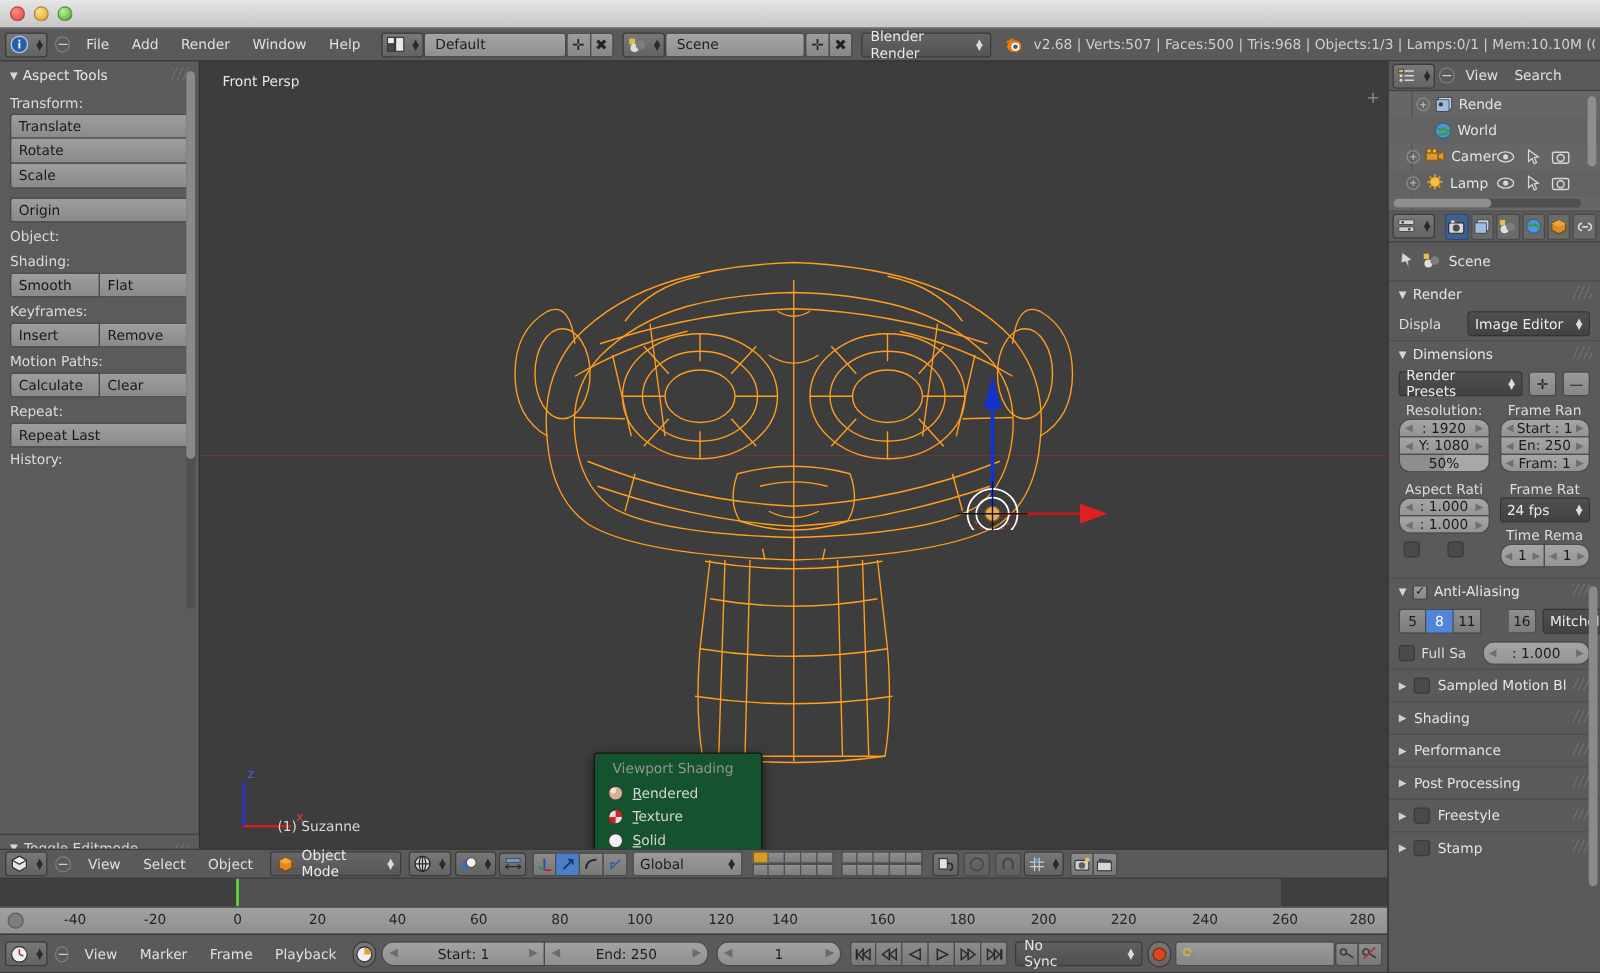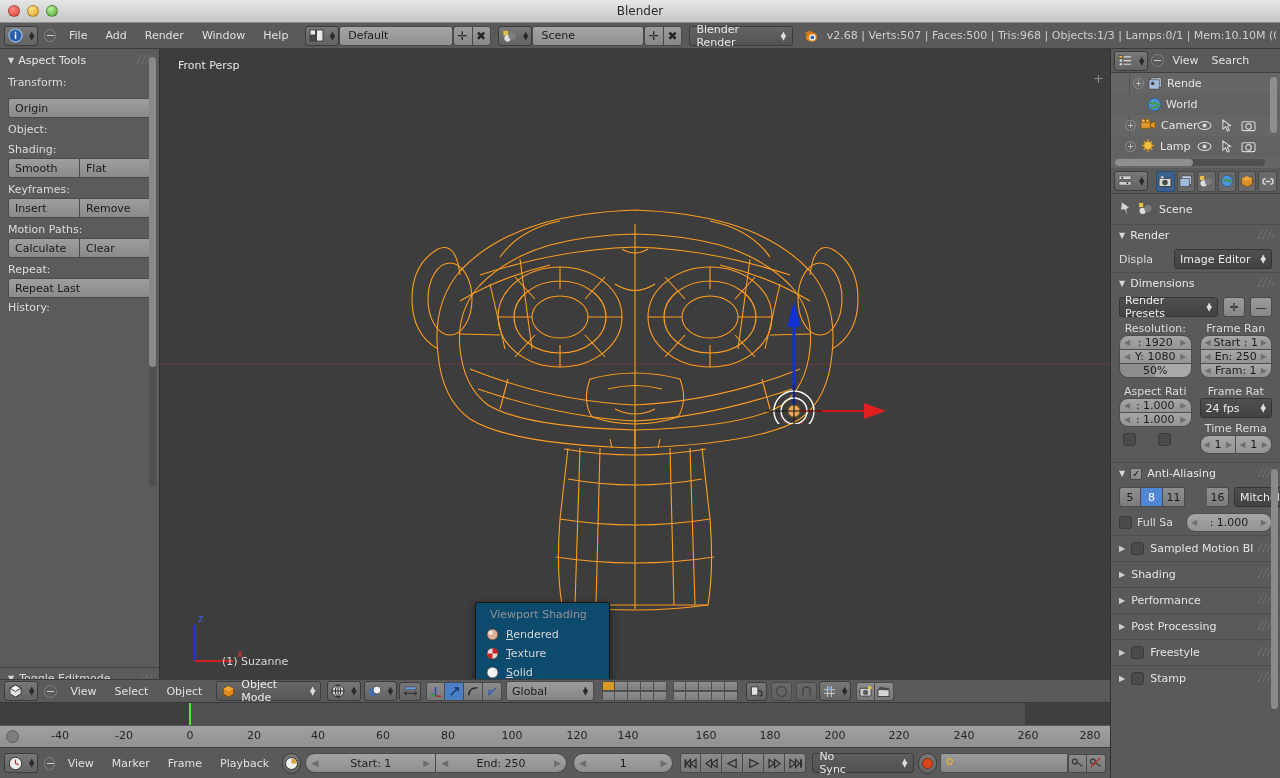--- a/index.html
+++ b/index.html
@@ -142,21 +142,21 @@
   .vp-label { position:absolute; left:18px; top:10px; font-size:11px; color:#e6e6e6; }
   .vp-object { position:absolute; left:62px; top:606px; font-size:11px; color:#d8d8d8; }
   .hgrid { position:absolute; left:0; top:315px; width:950px; height:1px; background:#6a3838; }
   .mesh-svg { position:absolute; left:0; top:0; }
   .axis-gizmo { position:absolute; left:25px; top:560px; }
   .vp-plus { position:absolute; right:6px; top:22px; color:#8e8e8e; font-size:13px; }
 
   
   .popup {
     position:absolute; left:315px; top:553px; width:135px;
-    background:#0c4a6e; border:1px solid #151515; border-radius:3px;
+    background:#14532d; border:1px solid #151515; border-radius:3px;
     box-shadow:0 3px 9px rgba(0,0,0,.55); z-index:50; padding:2px 0 0;
   }
   .popup-title { padding:3px 10px 4px 14px; color:#949494; font-size:11px; }
   .popup-item {
     display:flex; align-items:center; gap:7px;
     padding:3px 10px 3px 10px; color:#d6d6d6; font-size:11px;
   }
   .popup-item .u { text-decoration:underline; }
 
   
@@ -330,21 +330,20 @@
 <body>
 
 <div id="app">
 
   <div class="titlebar">
     <div class="tb-dots">
       <div class="dot red"></div>
       <div class="dot yellow"></div>
       <div class="dot green"></div>
     </div>
-    <div class="tb-title">Blender</div>
   </div>
 
   <div class="topbar">
     <div class="editor-sel">
       <svg width="15" height="15" viewBox="0 0 16 16">
         <circle cx="8" cy="8" r="7" fill="#2a5fa8" stroke="#9fc4ee" stroke-width="1.2"></circle>
         <rect x="7.2" y="6.5" width="1.6" height="5" fill="#fff"></rect>
         <rect x="7.2" y="4" width="1.6" height="1.7" fill="#fff"></rect>
       </svg>
       <div class="spin">
@@ -417,20 +416,25 @@
   </div>
 
   <div class="toolshelf">
     <div class="panel-hdr">
       <span class="tri">▼</span>
       <span>Aspect Tools</span>
       <span class="grip" style="top:5px"></span>
     </div>
 
     <div class="sec-label">Transform:</div>
+    <div class="tool-group">
+      <div class="tool-btn">Translate</div>
+      <div class="tool-btn">Rotate</div>
+      <div class="tool-btn">Scale</div>
+    </div>
     <div style="height:7px"></div>
     <div class="tool-group">
       <div class="tool-btn" style="border-radius:3px">Origin</div>
     </div>
 
     <div class="sec-label">Object:</div>
 
     <div class="sec-label">Shading:</div>
     <div class="tool-row">
       <div class="tool-btn">Smooth</div>

